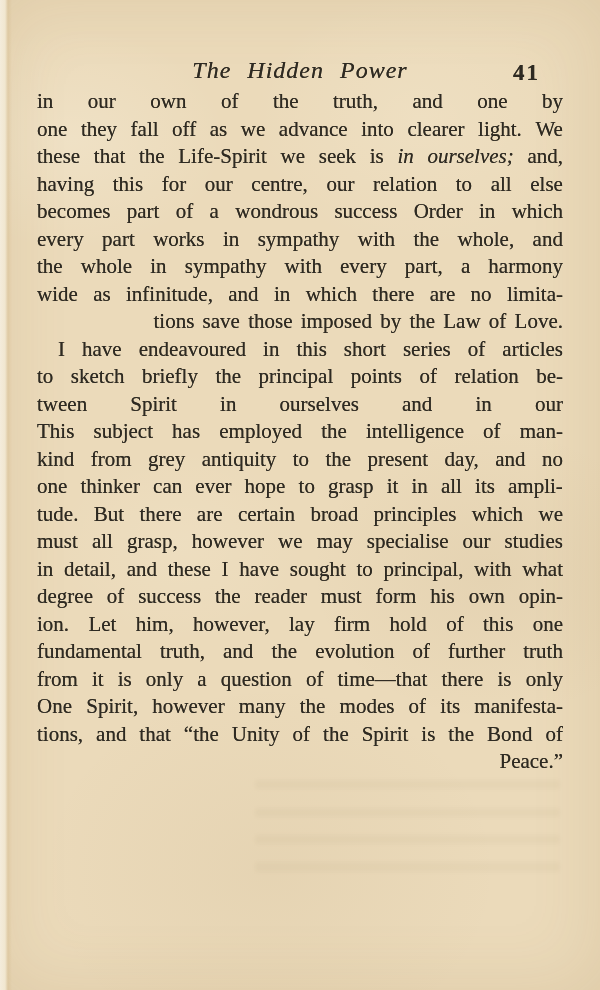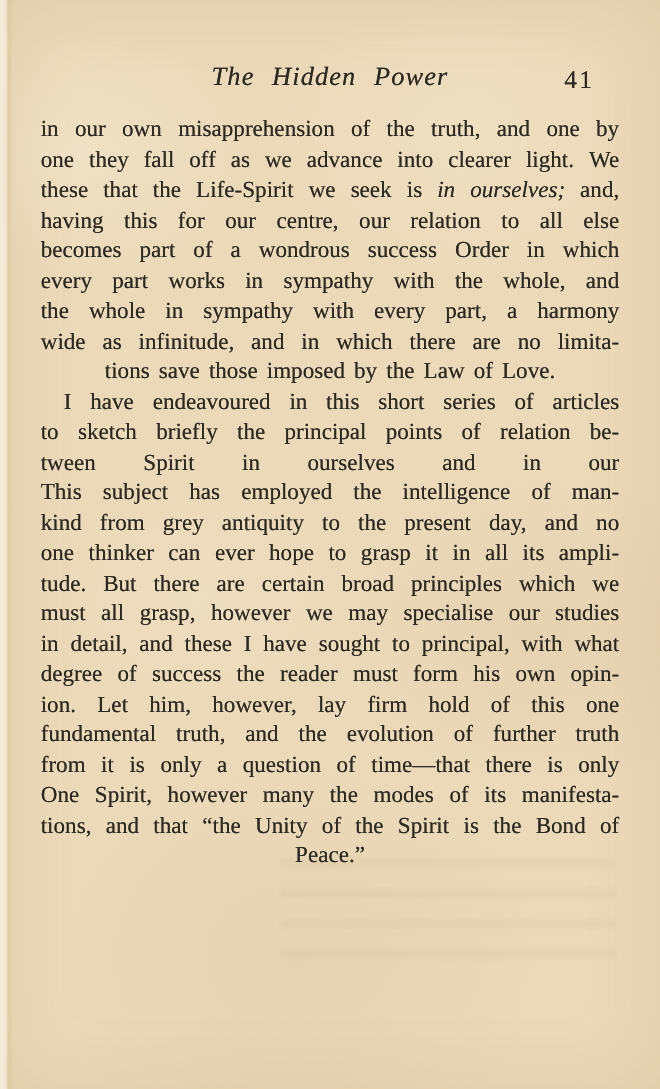--- a/index.html
+++ b/index.html
@@ -29,31 +29,31 @@
   }
   .running-header .title{
     font-style:italic;
     font-size:24px;
     letter-spacing:1px;
     word-spacing:9px;
     text-shadow:0 0 0.5px rgba(45,40,30,0.85);
   }
   .page-number{
     position:absolute;top:60px;left:513px;
-    font-size:23px;font-weight:400;letter-spacing:2px;
+    font-size:23px;font-weight:700;letter-spacing:2px;
     text-shadow:0 0 0.5px rgba(45,40,30,0.85);
   }
   .body-text{
-    position:absolute;top:104px;left:37px;width:526px;
+    position:absolute;top:88px;left:37px;width:526px;
     font-size:21px;
     text-shadow:0 0 0.5px rgba(45,40,30,0.8);
   }
   .line{height:27.5px;line-height:27.5px;}
   .line-just{display:flex;justify-content:space-between;}
-  .line-end{text-align:center;word-spacing:3px;}
+  .line-end{text-align:right;word-spacing:3px;}
   .indent{padding-left:21px;}
   .show-through{
     position:absolute;left:255px;top:780px;width:305px;height:105px;
     background:repeating-linear-gradient(180deg,
       rgba(125,105,65,0.10) 0px, rgba(125,105,65,0.10) 9px,
       rgba(125,105,65,0) 9px, rgba(125,105,65,0) 27.5px);
     filter:blur(2px);
     opacity:0.45;
   }
 </style>
@@ -67,21 +67,20 @@
     <span class="title">The Hidden Power</span>
   </div>
 
   <div class="page-number">41</div>
 
   <div class="body-text">
       <div class="line line-just">
         <span>in</span>
         <span>our</span>
         <span>own</span>
-        <span>misapprehension</span>
         <span>of</span>
         <span>the</span>
         <span>truth,</span>
         <span>and</span>
         <span>one</span>
         <span>by</span>
       </div>
       <div class="line line-just">
         <span>one</span>
         <span>they</span>

